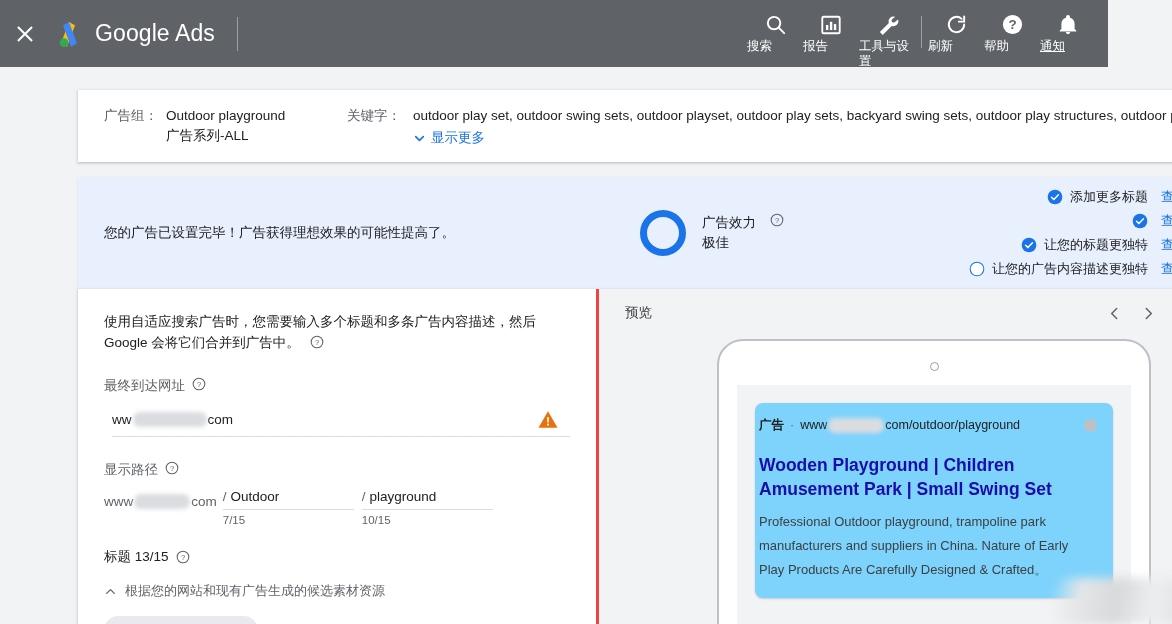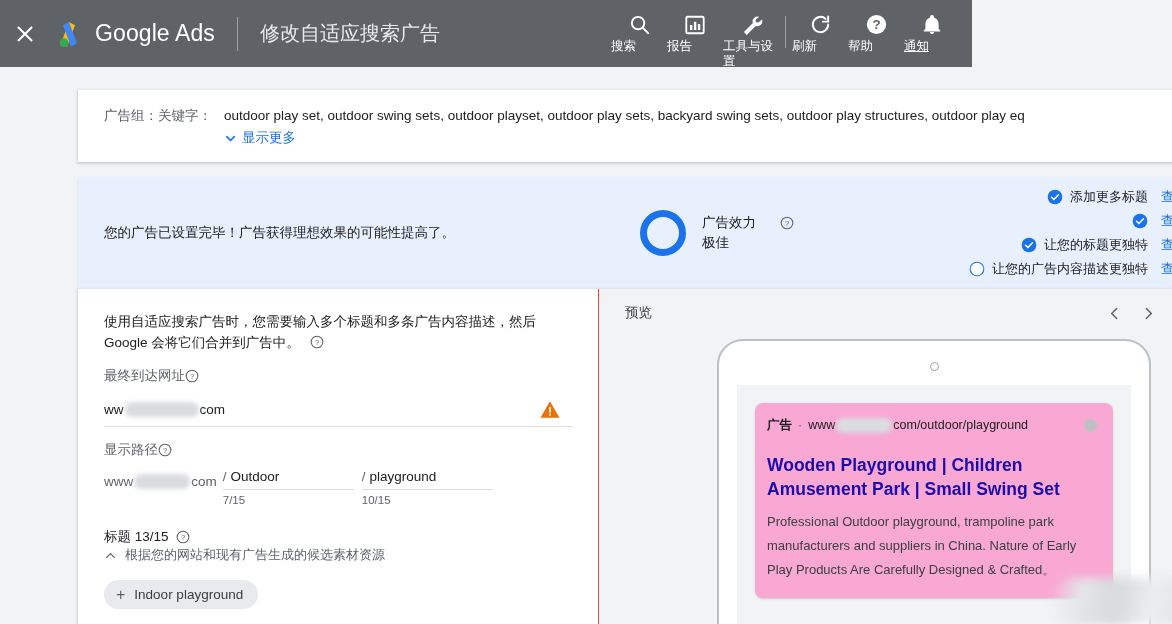--- a/index.html
+++ b/index.html
@@ -7,21 +7,21 @@
     width: 1172px; height: 624px;
     overflow: hidden;
     background: #f1f3f4;
     font-family: "Liberation Sans", "DejaVu Sans", sans-serif;
     -webkit-font-smoothing: antialiased;
   }
 
   
   .topbar {
     position: absolute; left: 0; top: 0;
-    width: 972px; height: 67px;
+    width: 1108px; height: 67px;
     background: #5f6368;
     display: flex; align-items: center;
     color: #fff;
   }
   .close-btn {
     width: 22px; height: 22px;
     margin-left: 14px; margin-right: 16px;
     position: relative; cursor: pointer; flex: none;
   }
   .close-btn:before, .close-btn:after {
@@ -96,21 +96,21 @@
   .strength-msg {
     width: 562px; padding-left: 26px;
     font-size: 13.5px; color: #202124;
   }
   .strength-meter { display: flex; align-items: center; gap: 16px; width: 300px; }
   .donut {
     width: 46px; height: 46px; border-radius: 50%;
     border: 7px solid #1a73e8; background: transparent; flex: none;
   }
   .meter-txt { line-height: 20px; }
-  .meter-title { font-size: 13.5px; color: #202124; display: flex; align-items: center; gap: 24px; }
+  .meter-title { font-size: 13.5px; color: #202124; display: flex; align-items: flex-start; gap: 14px; }
   .meter-val { font-size: 13.5px; color: #202124; }
 
   .strength-list { flex: 1; padding-right: 0; }
   .sl-row {
     display: flex; align-items: center; gap: 7px;
     font-size: 13px; color: #202124; line-height: 24px; white-space: nowrap;
     justify-content: flex-end; padding-right: 0;
   }
   .sl-link { color: #1a73e8; cursor: pointer; margin-left: 6px; }
   .chk { width: 16px; height: 16px; flex: none; }
@@ -120,30 +120,30 @@
     display: inline-block; vertical-align: -2px;
   }
 
   
   .card-main {
     left: 78px; top: 222px; width: 1135px; height: 335px;
     display: flex; overflow: hidden;
   }
   .editor {
     width: 521px; background: #fff; padding: 22px 26px 0 26px;
-    border-right: 1px solid #ef4444; flex: none;
+    border-right: 3px solid #ef4444; flex: none;
   }
   .ed-intro { font-size: 13.5px; color: #202124; line-height: 21px; }
   .ed-label {
-    font-size: 13.5px; color: #5f6368; margin-top: 14px;
-    display: flex; align-items: center; gap: 0;
+    font-size: 13.5px; color: #5f6368; margin-top: 24px;
+    display: flex; align-items: flex-start; gap: 7px;
   }
   .field-url {
     margin-top: 8px; height: 34px; border-bottom: 1px solid #dadce0;
-    display: flex; align-items: center; justify-content: space-between;
+    display: flex; align-items: center; justify-content: space-between; margin-left: 8px;
   }
   .url-text { font-size: 13.5px; color: #202124; display: flex; align-items: center; }
   .redact {
     display: inline-block; height: 15px; border-radius: 7px;
     background: #dadce0; filter: blur(2.2px); margin: 0 1px;
   }
   .warn-tri { width: 20px; height: 19px; margin-right: 12px; flex: none; }
 
   .path-row { margin-top: 10px; display: flex; align-items: flex-start; }
   .path-domain { font-size: 13.5px; color: #5f6368; padding-top: 5px; display: flex; align-items: center; }
@@ -156,21 +156,21 @@
   .pf-slash { font-size: 13.5px; color: #5f6368; }
   .pf-val { font-size: 13.5px; color: #202124; }
   .pf-count { text-align: left; font-size: 11.5px; color: #5f6368; margin-top: 4px; }
   .path-gap { width: 8px; }
 
   .headline-label {
     margin-top: 22px; font-size: 13.5px; color: #202124;
     display: flex; align-items: center; gap: 7px;
   }
   .suggest-toggle {
-    display: flex; align-items: center; gap: 8px;
+    margin-top: 16px; display: flex; align-items: center; gap: 8px;
     font-size: 13px; color: #5f6368; cursor: pointer;
   }
   .chev-up { width: 13px; height: 13px; }
   .chip {
     margin-top: 16px; display: inline-flex; align-items: center; gap: 9px;
     height: 29px; padding: 0 15px 0 12px; border-radius: 15px;
     background: #e8eaed; font-size: 13.5px; color: #3c4043; cursor: pointer;
   }
   .chip .plus { font-size: 16px; color: #5f6368; line-height: 1; }
 
@@ -200,23 +200,23 @@
   .phone-cam {
     width: 9px; height: 9px; border-radius: 50%;
     border: 1px solid #9aa0a6; margin: 21px auto 0 auto;
   }
   .phone-screen {
     position: absolute; left: 18px; right: 18px; top: 44px; bottom: 0;
     background: #f1f3f4;
   }
   .serp-card {
     position: absolute; left: 18px; right: 18px; top: 18px;
-    background: #f9a8d4; border-radius: 8px;
+    background: #7dd3fc; border-radius: 8px;
     box-shadow: 0 1px 2px rgba(60,64,67,.22);
-    padding: 14px 16px 16px 12px;
+    padding: 14px 16px 16px 4px;
   }
   .serp-url {
     display: flex; align-items: center; font-size: 12.5px;
     color: #202124; line-height: 16px;
   }
   .serp-ad-label { font-weight: 700; color: #202124; }
   .serp-dot { margin: 0 6px; color: #5f6368; }
   .serp-info {
     margin-left: auto; width: 13px; height: 13px; border-radius: 50%;
     background: #bdc1c6; flex: none;
@@ -245,21 +245,20 @@
   <div class="close-btn"></div>
 
   <svg class="ads-logo" viewBox="0 0 48 48">
     <path d="M12 38 L24 6 L33 11 L21 43 Z" fill="#fbbc04"></path>
     <path d="M24 6 L36 38 L27 43 L15 11 Z" fill="#4285f4"></path>
     <circle cx="16.5" cy="37" r="6.5" fill="#34a853"></circle>
   </svg>
 
   <span class="brand">Google Ads</span>
   <span class="vsep"></span>
-  <span class="page-subtitle">修改自适应搜索广告</span>
 
   <span class="topbar-spacer"></span>
 
   <div class="tool-group">
     <div class="tool-item">
       <span class="ti-ico">
         <svg width="23" height="23" viewBox="0 0 24 24" fill="none" stroke="#fff" stroke-width="2">
           <circle cx="10.5" cy="10.5" r="6.5"></circle>
             <line x1="15.3" y1="15.3" x2="21" y2="21" stroke-linecap="round"></line>
         </svg>
@@ -319,20 +318,24 @@
       <span class="ti-lb">通知</span>
     </div>
   </div>
 </div>
 
 <div class="content">
 
   <div class="card card-meta">
     <div class="meta-row">
       <span class="meta-label">广告组：</span>
+      <div class="meta-col-1">
+        <div class="meta-val">Outdoor playground</div>
+        <div class="meta-val sub">广告系列-ALL</div>
+      </div>
       <span class="meta-label">关键字：</span>
       <div class="meta-col-2">
         <div class="meta-val meta-kw">outdoor play set, outdoor swing sets, outdoor playset, outdoor play sets, backyard swing sets, outdoor play structures, outdoor play equipm</div>
         <div class="show-more">
           <svg class="chev-down" viewBox="0 0 24 24" fill="none" stroke="#1a73e8" stroke-width="3">
             <path d="M5 8.5 L12 15.5 L19 8.5" stroke-linecap="round" stroke-linejoin="round"></path>
           </svg>
           <span>显示更多</span>
         </div>
       </div>

